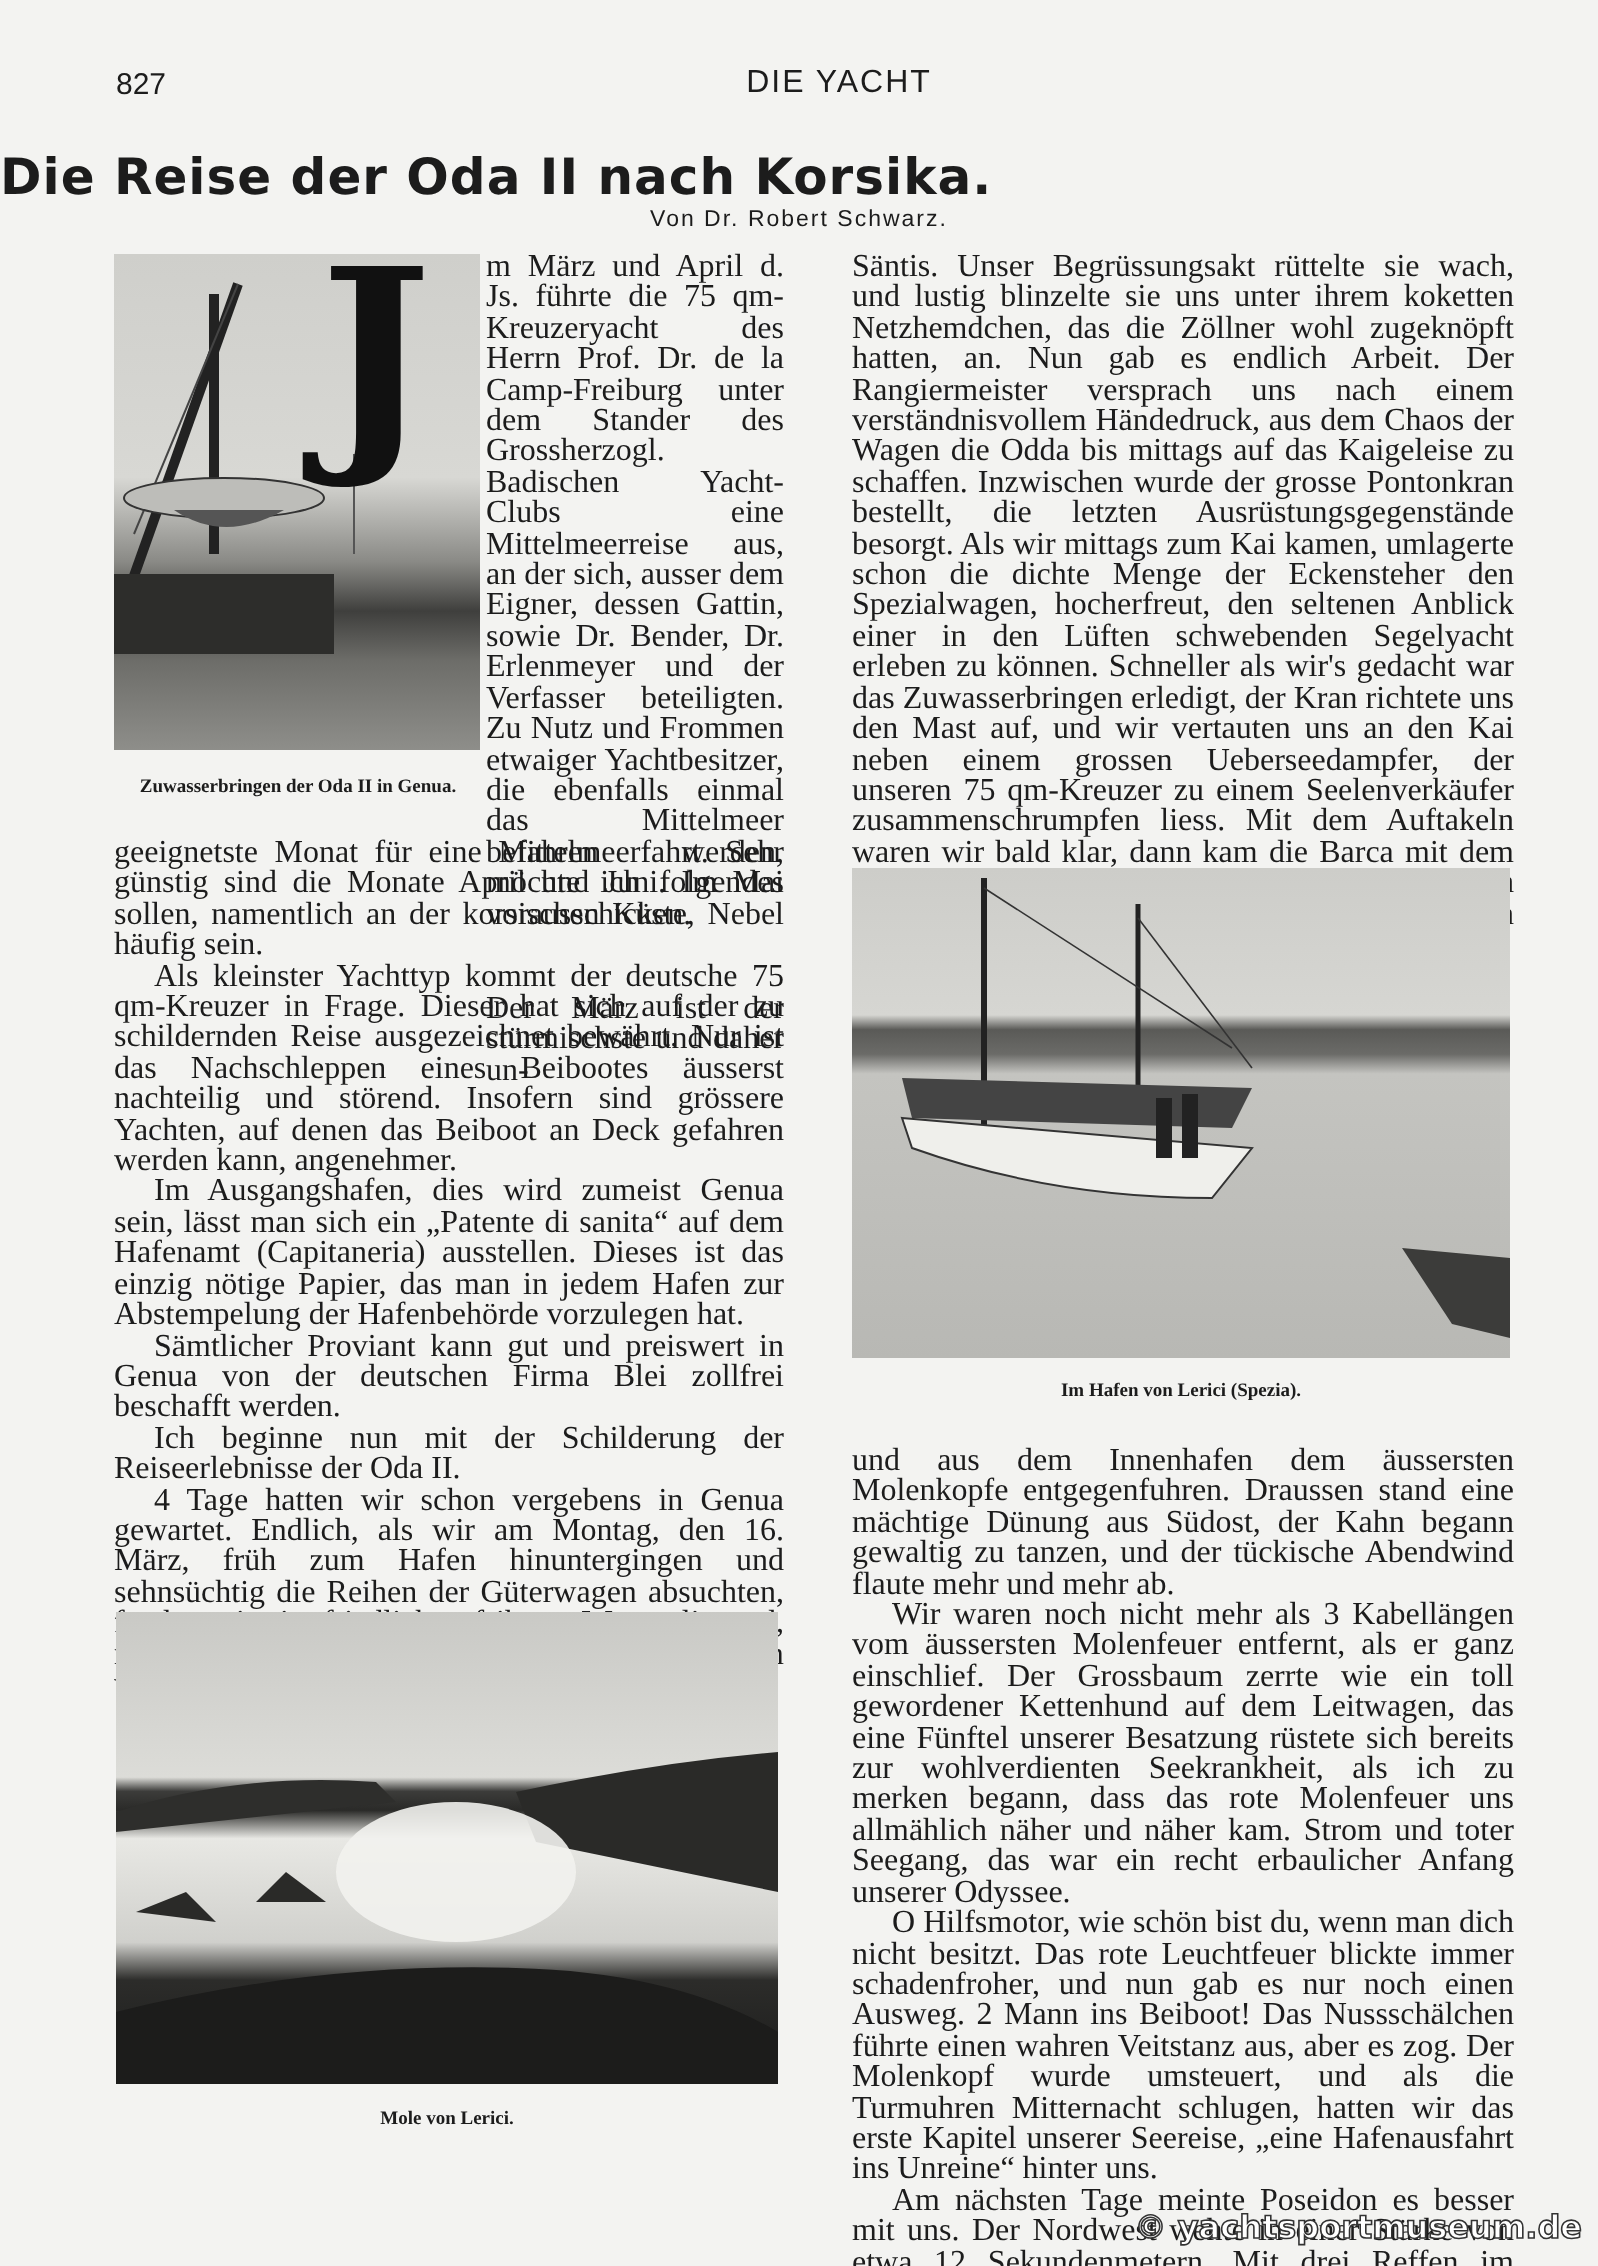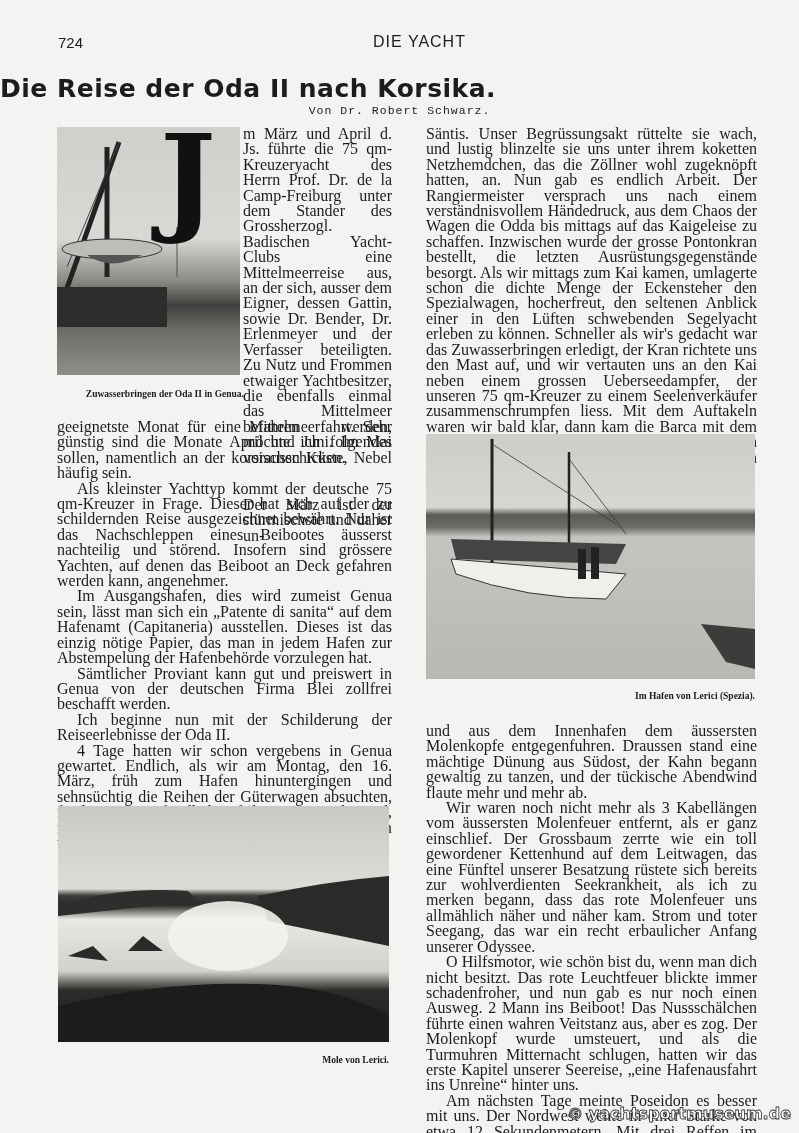--- a/index.html
+++ b/index.html
@@ -5,36 +5,36 @@
   html, body { margin: 0; padding: 0; }
   body {
     width: 799px; height: 1133px; position: relative; overflow: hidden;
     background: #f3f3f1;
     font-family: "Liberation Serif", "DejaVu Serif", serif;
     color: #1c1c1c;
   }
   .page-num { position: absolute; left: 58px; top: 34px; font-size: 15px; font-family: "Liberation Sans", sans-serif; }
   .running-head { position: absolute; left: 0; width: 799px; top: 33px; text-align: center; font-size: 16px; letter-spacing: 1px; font-family: "Liberation Sans", sans-serif; margin-left: 20px; }
   .title { position: absolute; left: 0; width: 799px; top: 74px; text-align: left; font-size: 25px; font-weight: bold; font-family: "DejaVu Sans", sans-serif; letter-spacing: 0.5px; }
-  .byline { position: absolute; left: 0; width: 799px; top: 104px; text-align: center; font-size: 11.5px; letter-spacing: 1px; font-family: Liberation Mono, monospace; }
+  .byline { position: absolute; left: 0; width: 799px; top: 104px; text-align: center; font-size: 11.5px; letter-spacing: 1px; font-family: Liberation Sans, sans-serif; }
 
   .photo { position: absolute; background: #888; overflow: hidden; }
-  .caption { position: absolute; font-size: 9.5px; font-weight: bold; text-align: right; }
+  .caption { position: absolute; font-size: 9.5px; font-weight: bold; text-align: center; }
 
   .txt { position: absolute; font-size: 16px; line-height: 15.4px; text-align: justify; }
   .txt p { margin: 0; text-indent: 0; }
   .txt p.ind { text-indent: 20px; }
 
   .dropcap { position: absolute; left: 160px; top: 128px; font-size: 118px; line-height: 100px; font-weight: bold; font-family: "DejaVu Serif", serif; color: #111; }
   .watermark { position: absolute; right: 8px; bottom: 10px; font-size: 16px; font-family: "DejaVu Sans", sans-serif; color: #fff; font-weight: bold; -webkit-text-stroke: 0.8px #333; }
 </style>
 </head>
 <body>
 
-<div class="page-num">724</div>
+<div class="page-num">827</div>
 <div class="running-head">DIE YACHT</div>
 <div class="title">Die Reise der Oda II nach Korsika.</div>
 <div class="byline">Von Dr. Robert Schwarz.</div>
 
 <div class="photo" style="left:57px; top:127px; width:183px; height:248px; background:linear-gradient(#cfcfcb 0%, #d8d8d4 45%, #8a8a86 62%, #3f3f3d 72%, #6d6d69 82%, #8e8e8a 100%);">
   <svg width="183" height="248">
     <line x1="5" y1="175" x2="62" y2="15" stroke="#222" stroke-width="5"></line>
     <line x1="50" y1="20" x2="50" y2="150" stroke="#222" stroke-width="5"></line>
     <line x1="62" y1="15" x2="10" y2="140" stroke="#444" stroke-width="1"></line>
     <ellipse cx="55" cy="122" rx="50" ry="10" fill="#bdbdb9" stroke="#333"></ellipse>

